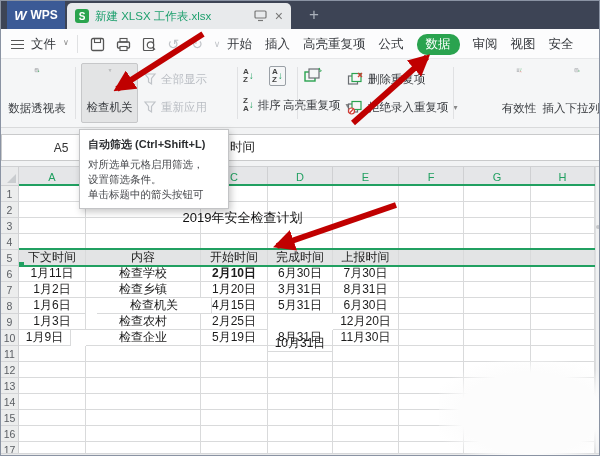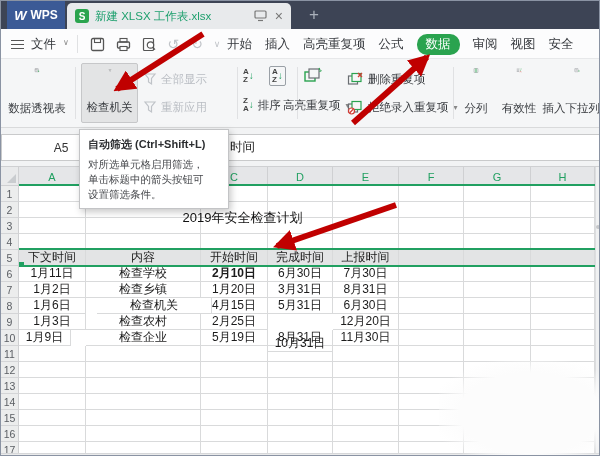--- a/index.html
+++ b/index.html
@@ -260,28 +260,20 @@
           <rect x="1.5" y="4" width="9" height="8" fill="none" stroke="#6a6e73" stroke-width="1.2"></rect>
           <rect x="5" y="1.5" width="9" height="8" fill="#f5f6f7" stroke="#2aa34f" stroke-width="1.2"></rect>
           <circle cx="4.5" cy="11" r="3" fill="#fff" stroke="#d23a33" stroke-width="1.2"></circle>
           <line x1="2.6" y1="13" x2="6.4" y2="9" stroke="#d23a33" stroke-width="1.2"></line>
         </svg>
       <span>拒绝录入重复项</span>
       <span class="caret">▾</span>
     </div>
     <span class="rsep" style="left:452px"></span>
 
-    <div class="tallbtn" style="left:458px;width:34px">
-      <svg class="iconsvg" width="20" height="20" viewBox="0 0 20 20">
-          <rect x="2" y="2" width="16" height="16" rx="1.5" fill="none" stroke="#6a6e73" stroke-width="1.3"></rect>
-          <line x1="7.5" y1="2" x2="7.5" y2="18" stroke="#2aa34f" stroke-width="2"></line>
-          <line x1="12.5" y1="2" x2="12.5" y2="18" stroke="#2aa34f" stroke-width="2"></line>
-        </svg>
-      <span>分列</span>
-    </div>
     <div class="tallbtn" style="left:496px;width:44px">
       <svg class="iconsvg" width="22" height="20" viewBox="0 0 22 20">
           <line x1="2" y1="4" x2="12" y2="4" stroke="#6a6e73" stroke-width="1.6"></line>
           <line x1="2" y1="9" x2="12" y2="9" stroke="#6a6e73" stroke-width="1.6"></line>
           <line x1="2" y1="14" x2="12" y2="14" stroke="#6a6e73" stroke-width="1.6"></line>
           <path d="M15 3 l2 2 3-3.5" fill="none" stroke="#2aa34f" stroke-width="1.6"></path>
           <path d="M15 8 l2 2 3-3.5" fill="none" stroke="#2aa34f" stroke-width="1.6"></path>
           <path d="M15.5 13 l4 4 M19.5 13 l-4 4" stroke="#d23a33" stroke-width="1.5"></path>
         </svg>
       <span><span>有效性</span></span>
@@ -471,22 +463,22 @@
     <div class="selhandle"></div>
     <div class="vscroll"></div>
     <div class="vknob"></div>
   </div>
   <div class="hscroll"></div>
   <div class="watermark"></div>
 
   <div class="tooltip">
     <div class="tt">自动筛选 (Ctrl+Shift+L)</div>
     <div class="tl">对所选单元格启用筛选，</div>
+    <div class="tl">设置筛选条件。</div>
     <div class="tl">单击标题中的箭头按钮可</div>
-    <div class="tl">设置筛选条件。</div>
   </div>
 
   <svg class="arrows" viewBox="0 0 600 456">
     <defs>
       <marker id="ah" markerWidth="3.6" markerHeight="3.6" refX="2.9" refY="1.8" orient="auto">
         <path d="M0,0 L3.6,1.8 L0,3.6 z" fill="#c00000"></path>
       </marker>
     </defs>
     <line x1="202" y1="33" x2="116" y2="88" stroke="#c00000" stroke-width="6" marker-end="url(#ah)"></line>
     <line x1="352" y1="122" x2="426" y2="56" stroke="#c00000" stroke-width="6" marker-end="url(#ah)"></line>

